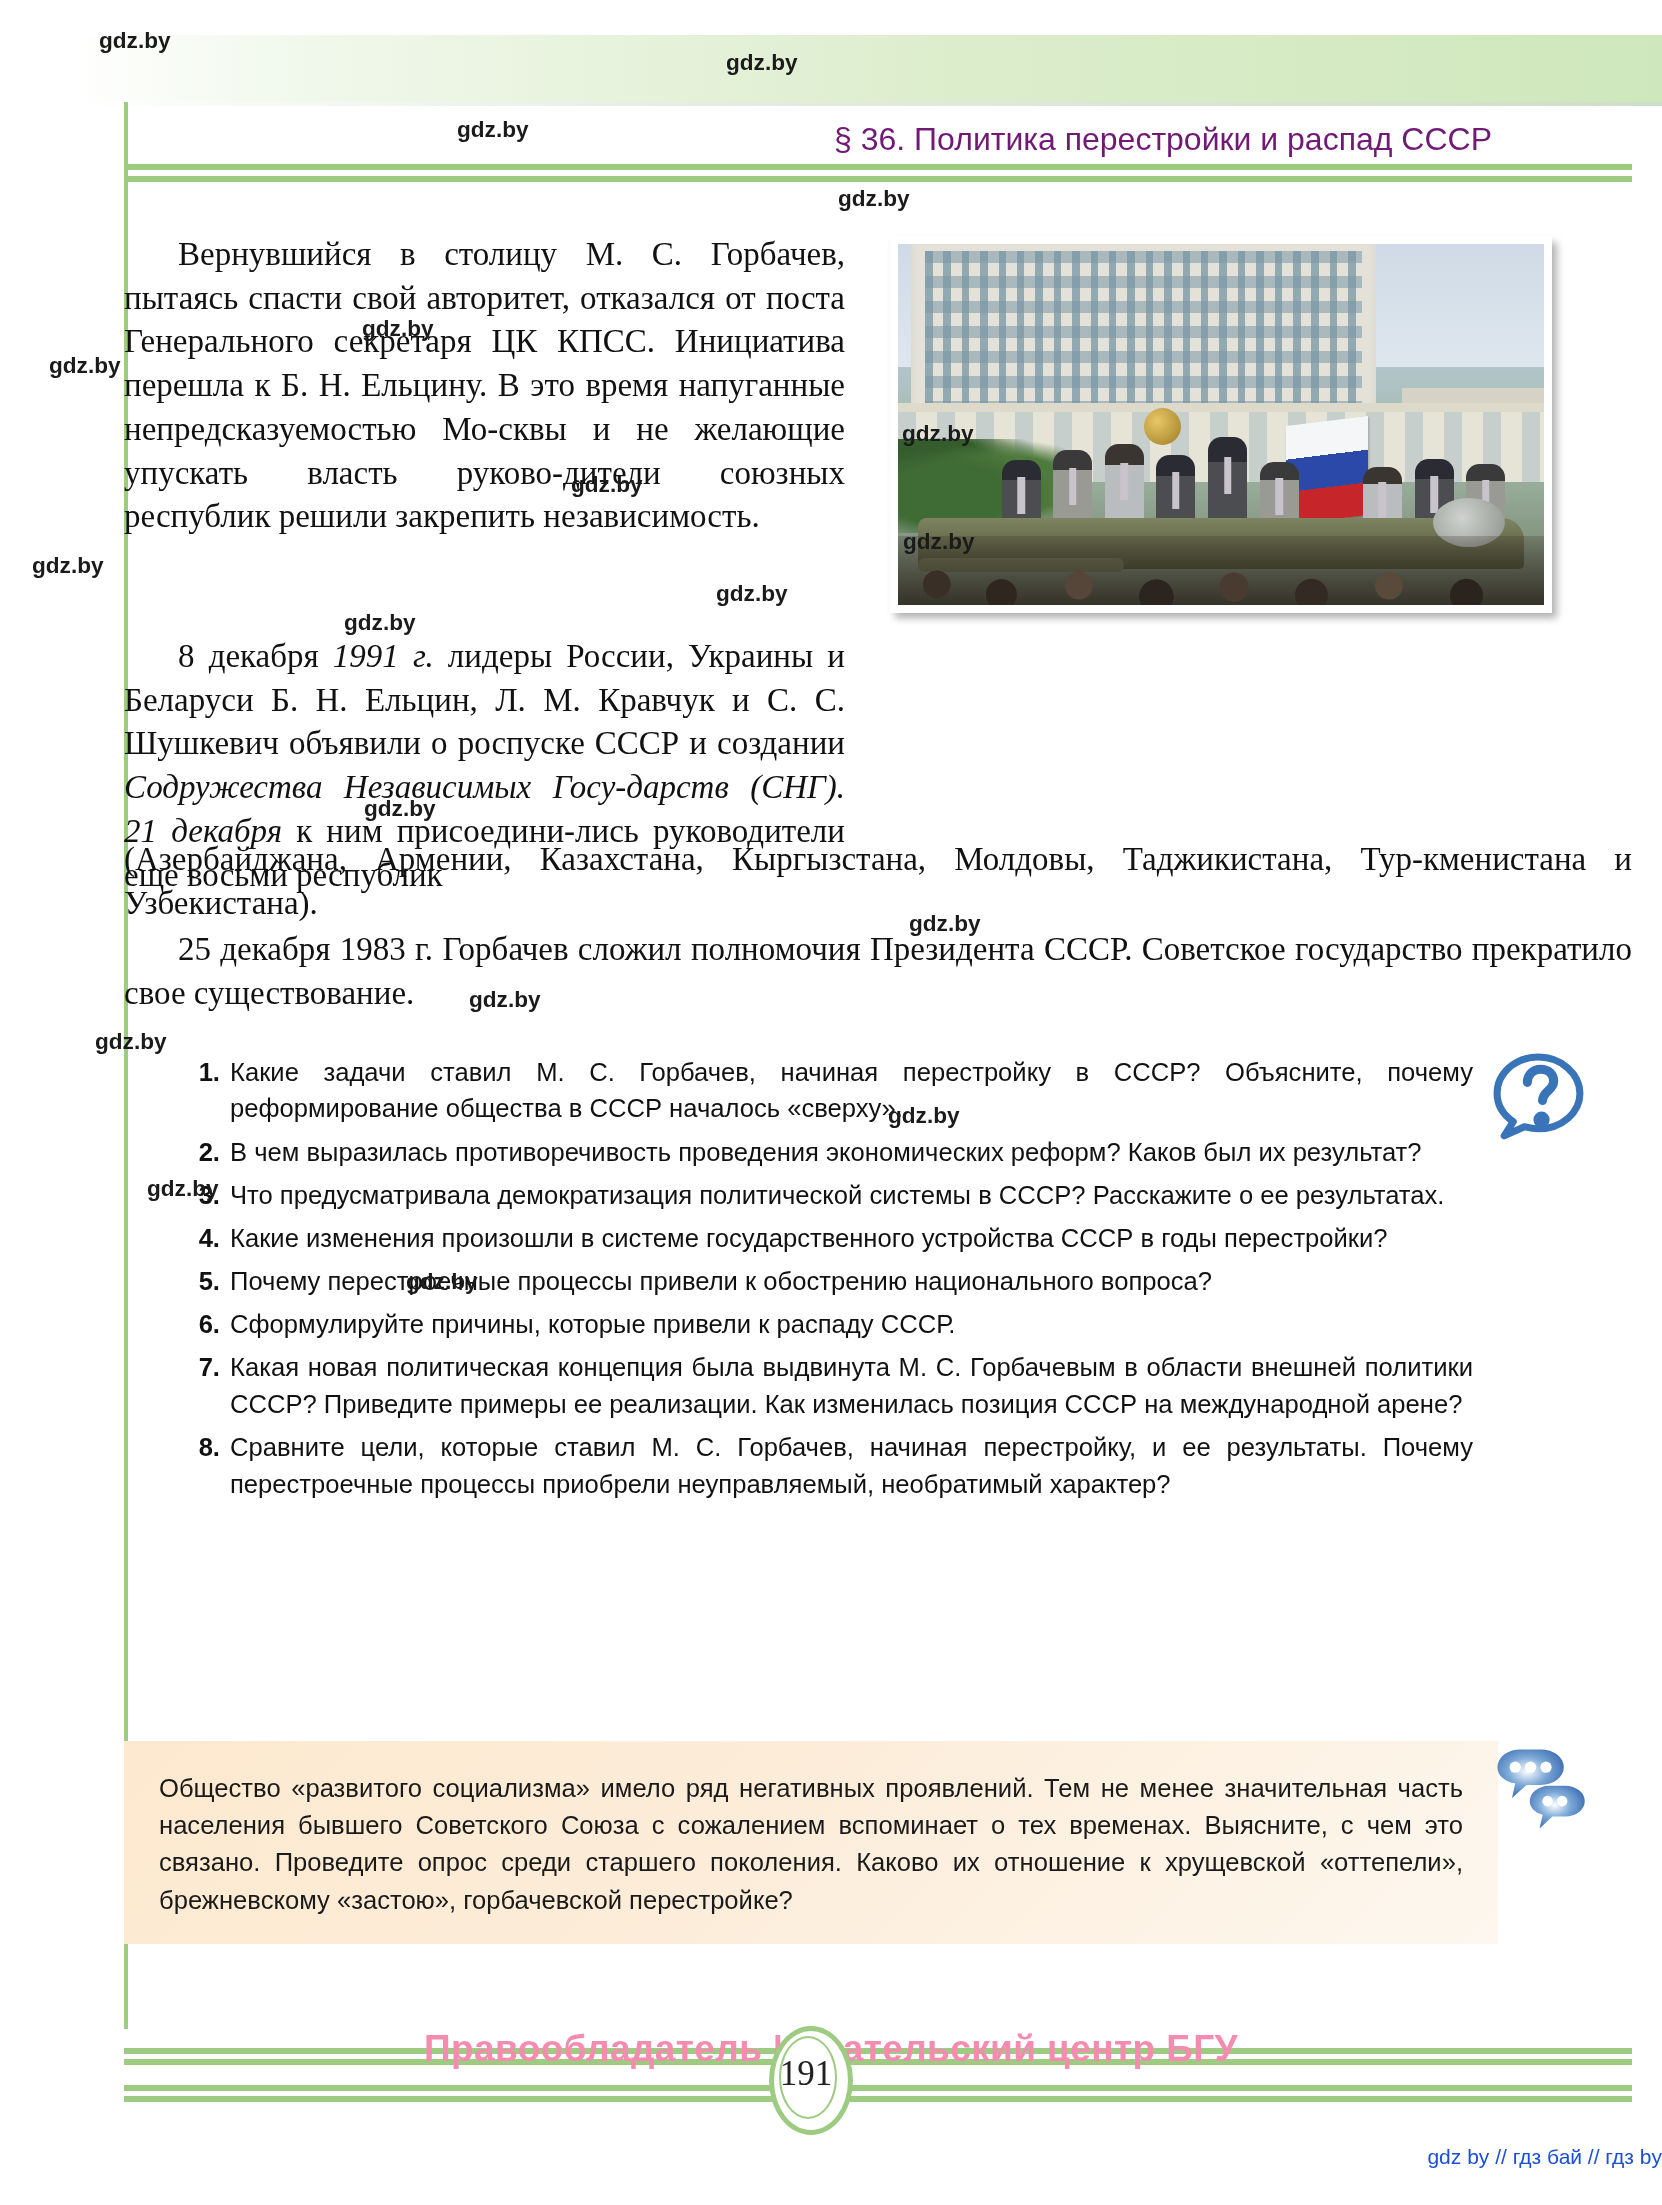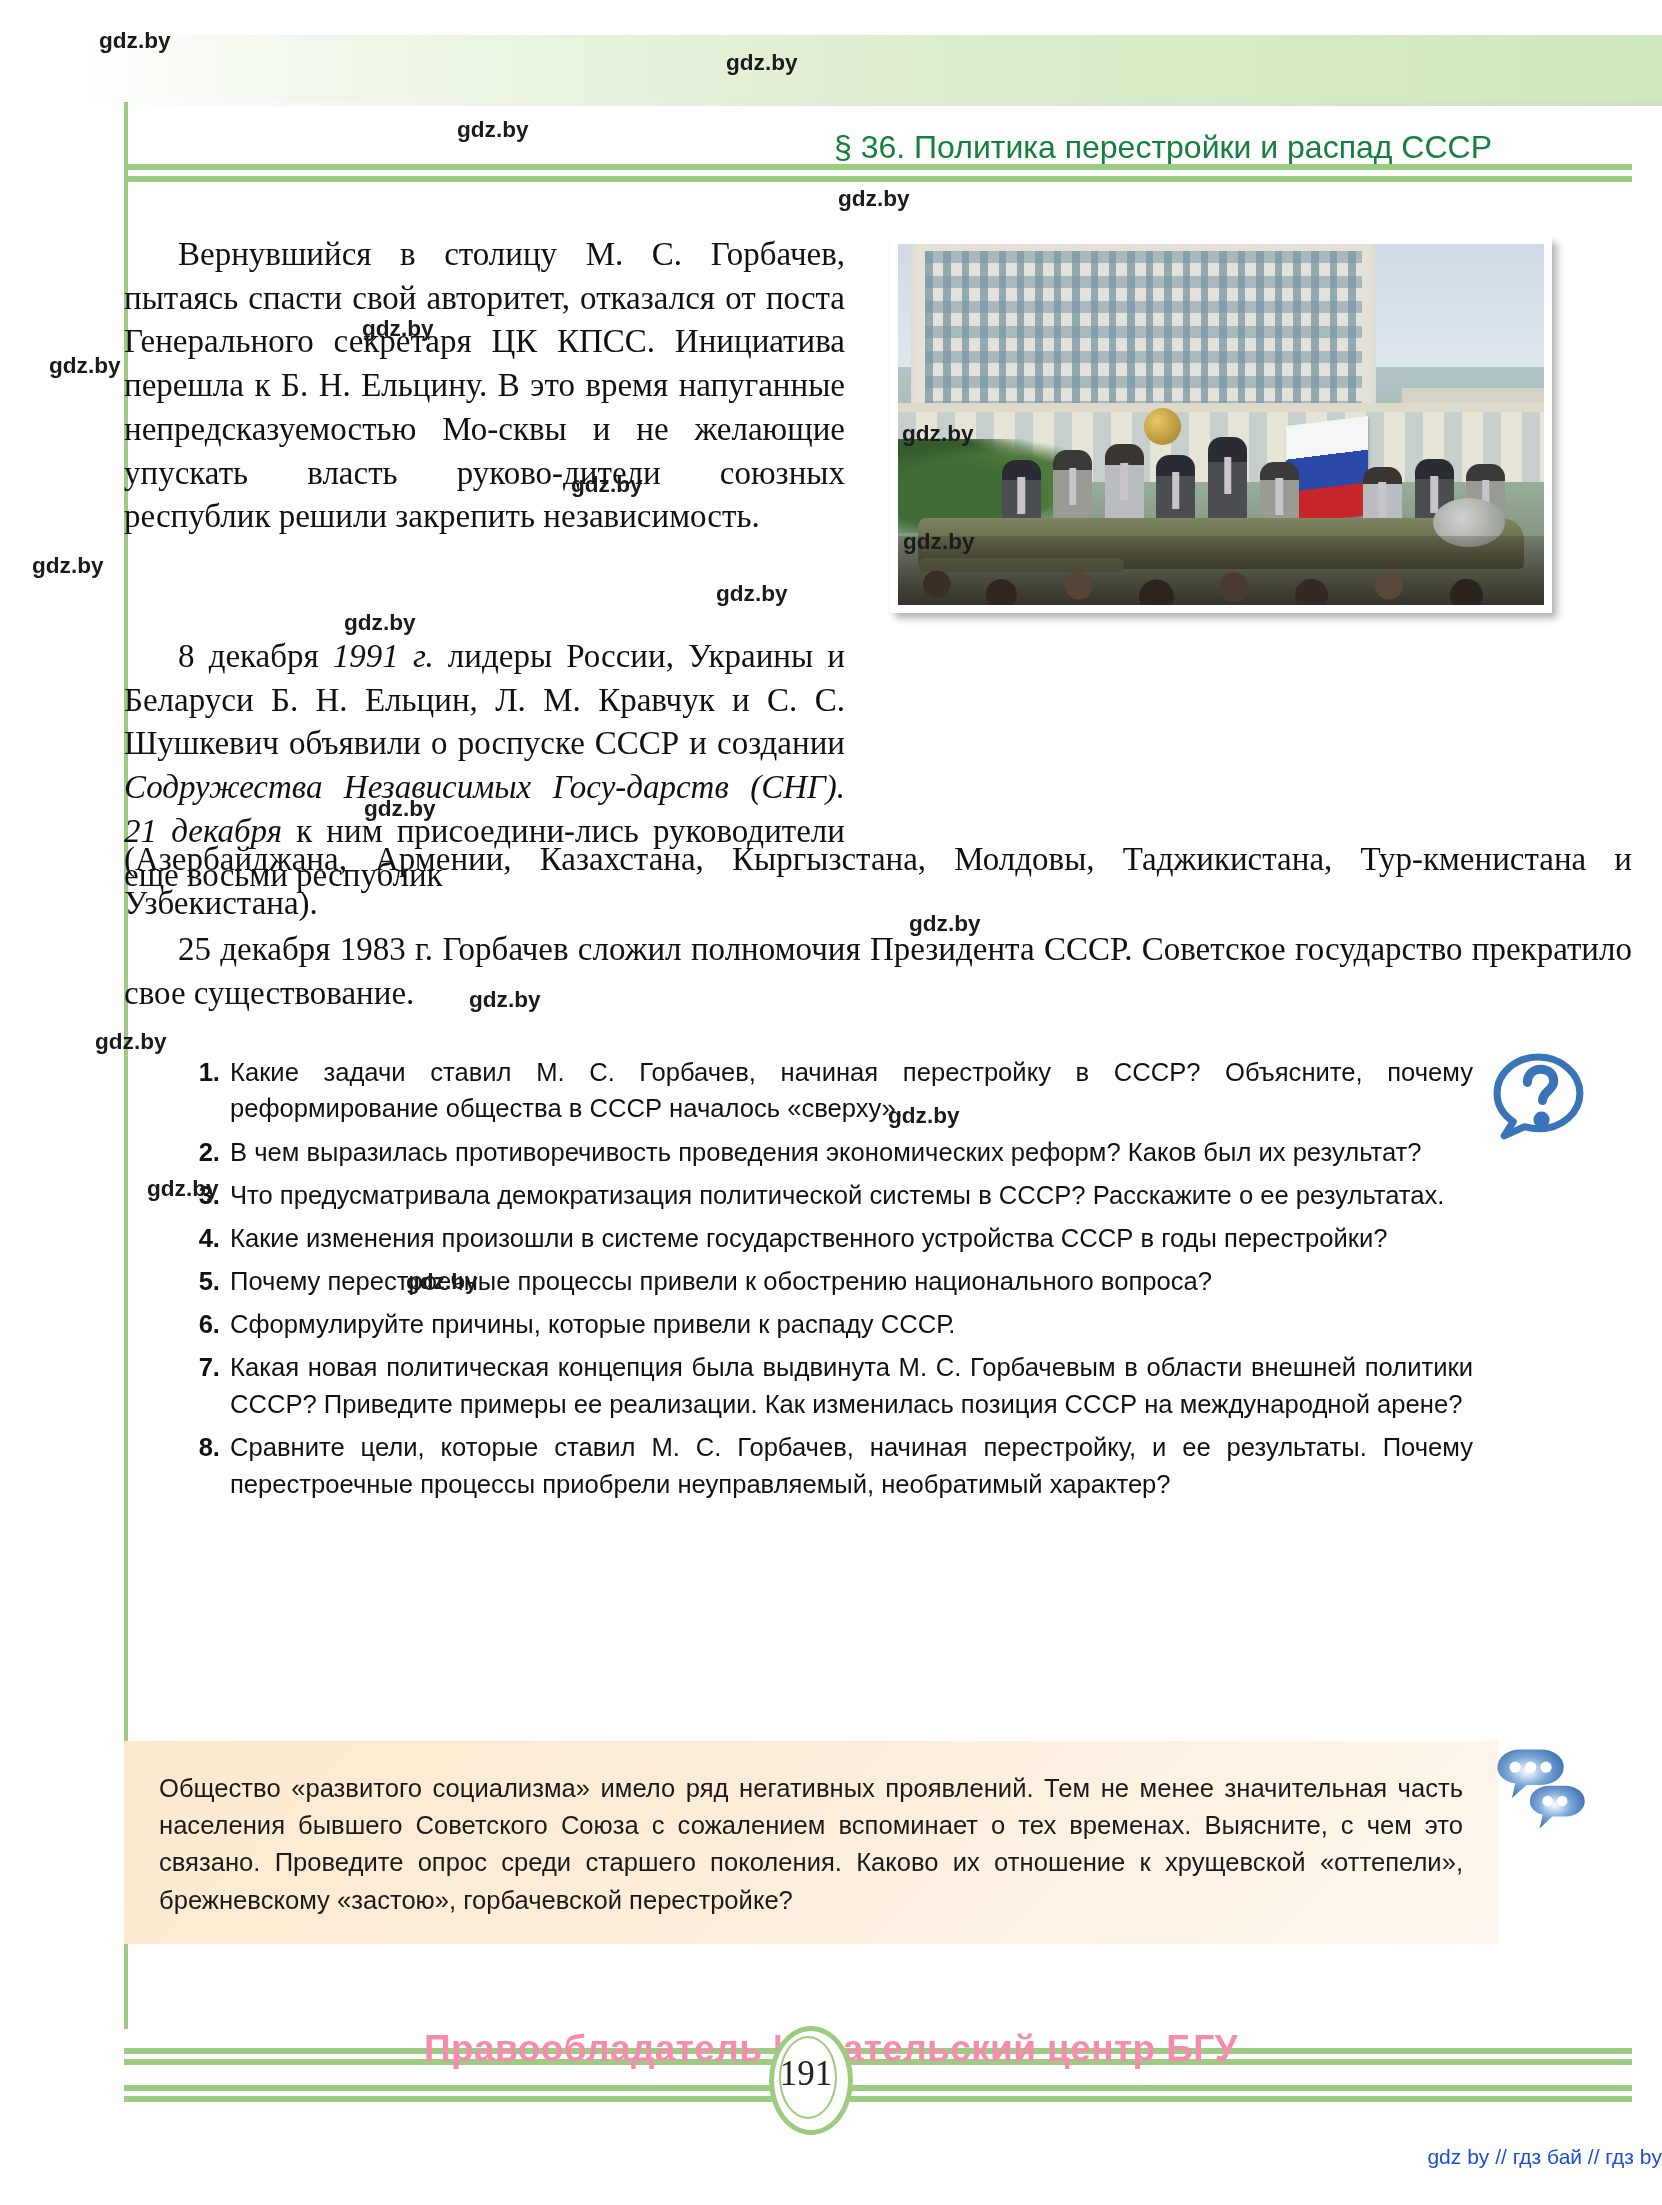--- a/index.html
+++ b/index.html
@@ -58,24 +58,23 @@
   .v-rule.a { left: 124px; }
 
   
   .section-title {
     position: absolute;
     top: 121px;
     left: 151px;
     width: 1341px;
     text-align: right;
     font-size: 32px;
-    color: #15803d;
+    color: #701a75;
     font-family: "Liberation Sans", sans-serif;
     white-space: nowrap;
-    margin-top: 8px;
   }
 
   
   .hrule-wrap {
     position: absolute;
     left: 124px;
     width: 1508px;
   }
   .hrule-wrap .bar {
     height: 5.9px;

